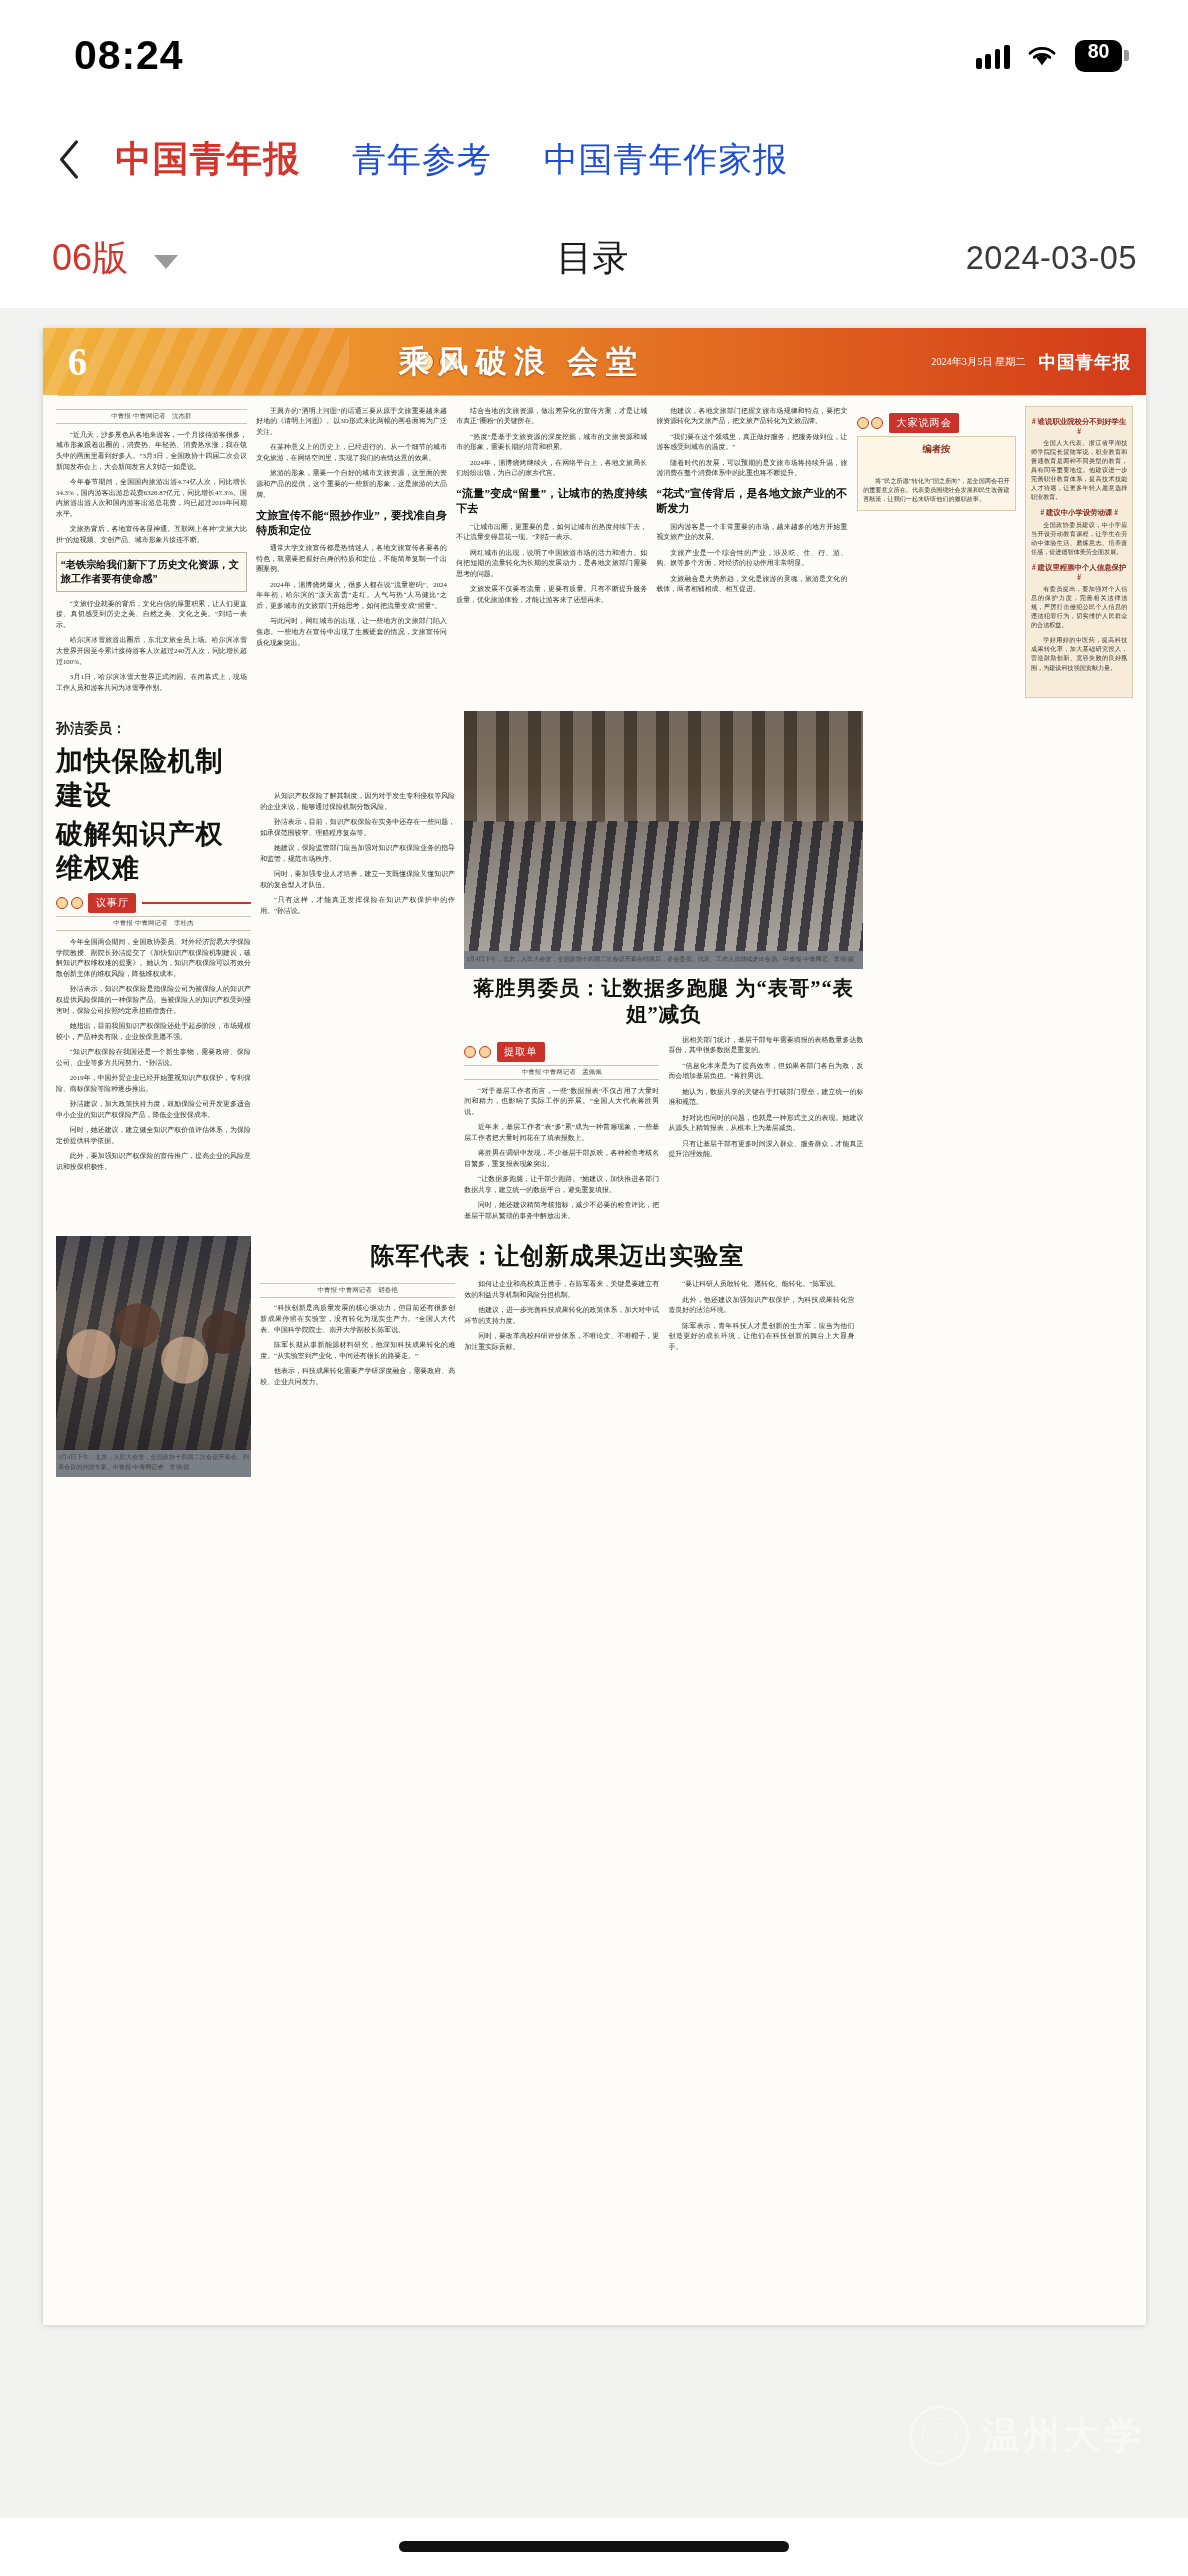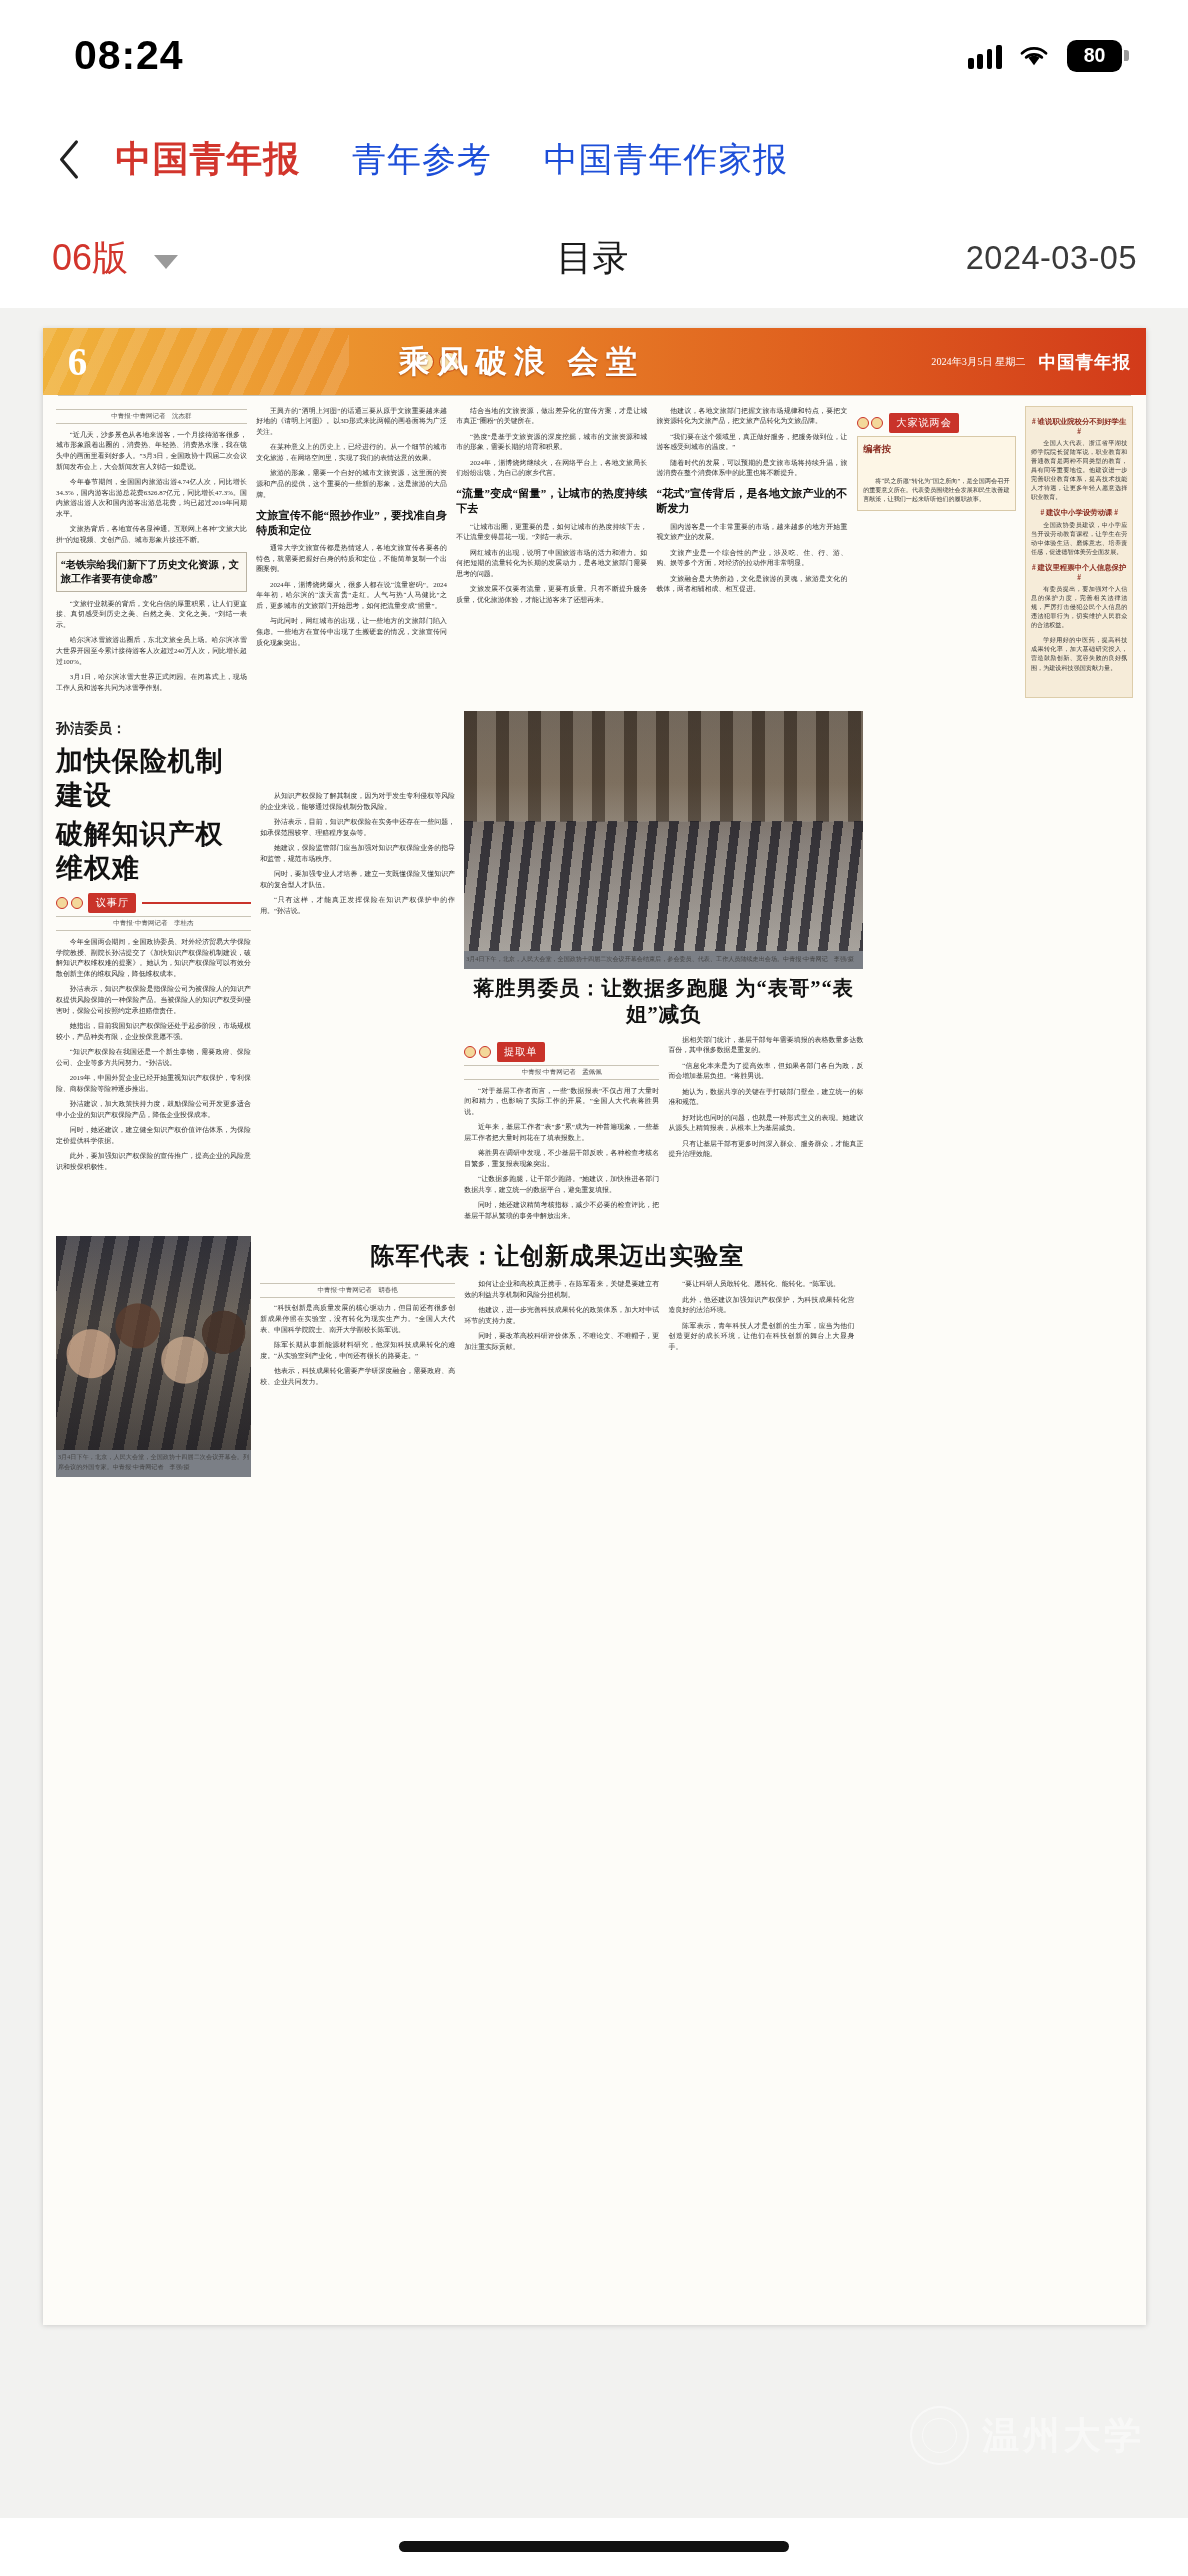--- a/index.html
+++ b/index.html
@@ -42,29 +42,29 @@
     background: #000;
     border-radius: 1.9px;
   }
   .signal i:nth-child(1) { height: 10.2px; }
   .signal i:nth-child(2) { height: 15px; }
   .signal i:nth-child(3) { height: 19.5px; }
   .signal i:nth-child(4) { height: 24px; }
   .wifi { width: 32px; height: 24px; position: relative; }
   .wifi svg { width: 32px; height: 24px; display: block; }
   .battery {
-    width: 55px;
+    width: 47px;
     height: 32px;
     border-radius: 9.3px;
     background: #000;
     color: #fff;
     font-size: 19.5px;
     font-weight: bold;
     display: flex;
-    align-items: center;
+    align-items: flex-start;
     justify-content: center;
     position: relative;
   }
   .battery::after {
     content: "";
     position: absolute;
     right: -6.5px;
     top: 10.2px;
     width: 4.6px;
     height: 11px;
@@ -552,21 +552,21 @@
 
       <div class="col col-5">
         <div class="badge-row">
           <span class="badge-emblem">
               <span></span>
               <span></span>
             </span>
           <span class="badge">大家说两会</span>
         </div>
         <div style="border:0.9px solid #d8c9a8;background:#fdf6e6;padding:5.6px;">
-          <div style="font-size:9.3px;font-weight:bold;color:#8a2b1f;margin-bottom:21px;">编者按</div>
+          <div style="text-align:center;font-size:9.3px;font-weight:bold;color:#8a2b1f;margin-bottom:21px;">编者按</div>
           <div class="tiny">将“民之所愿”转化为“国之所向”，是全国两会召开的重要意义所在。代表委员围绕社会发展和民生改善建言献策，让我们一起来听听他们的履职故事。</div>
         </div>
       </div>
 
       <div class="col col-6">
         <div class="col-6-inner">
           <div class="side-sub"># 谁说职业院校分不到好学生 #</div>
           <div class="tiny">全国人大代表、浙江省平湖技师学院院长贺陆军说，职业教育和普通教育是两种不同类型的教育，具有同等重要地位。他建议进一步完善职业教育体系，提高技术技能人才待遇，让更多年轻人愿意选择职业教育。</div>
           <div class="side-sub"># 建议中小学设劳动课 #</div>
           <div class="tiny">全国政协委员建议，中小学应当开设劳动教育课程，让学生在劳动中体验生活、磨炼意志、培养责任感，促进德智体美劳全面发展。</div>

